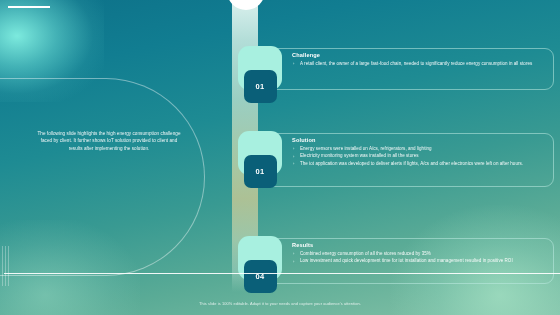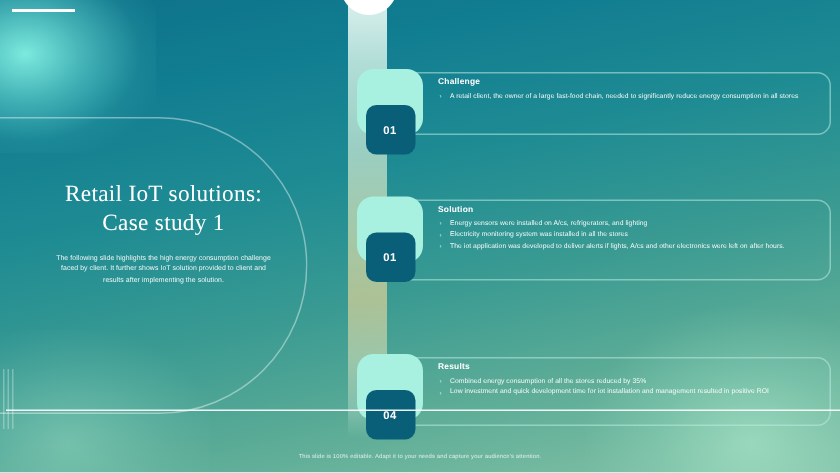--- a/index.html
+++ b/index.html
@@ -272,24 +272,20 @@
   <div class="glow-br"></div>
   <div class="glow-bl"></div>
 
   <div class="top-rule"></div>
   <div class="left-panel-outline"></div>
 
   <div class="spine"></div>
   <div class="top-circle"></div>
 
   <div class="left-content">
-    <h1 class="slide-title">
-      <span>Retail IoT solutions:</span><br>
-      <span>Case study 1</span>
-    </h1>
     <p class="slide-subtext">The following slide highlights the high energy consumption challenge faced by client. It further shows IoT solution provided to client and results after implementing the solution.</p>
   </div>
 
   <div class="row row-1">
     <div class="card-outline"></div>
     <div class="badge-ring">
       <div class="badge-inner">01</div>
     </div>
     <div class="card-text">
       <div class="card-heading">Challenge</div>

